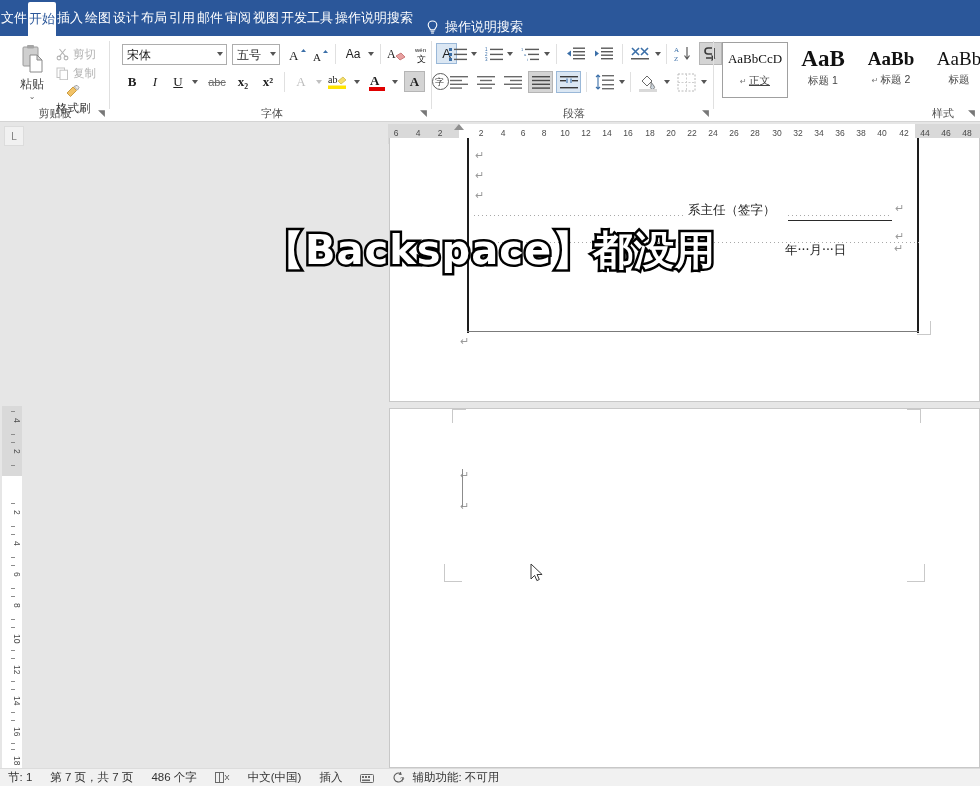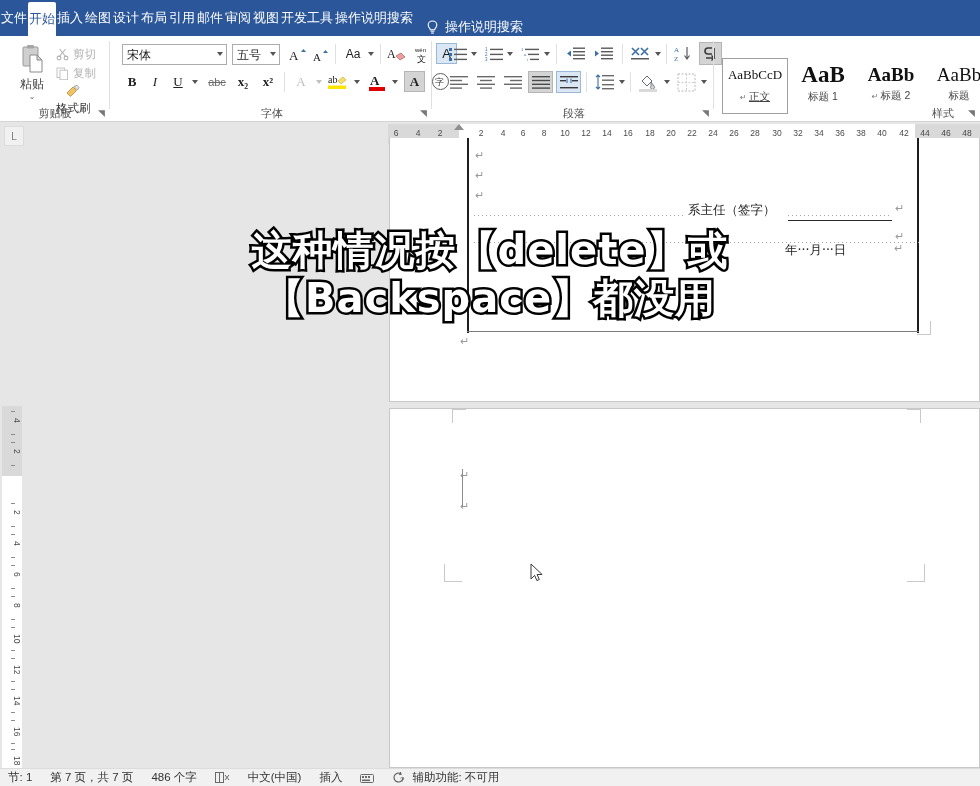--- a/index.html
+++ b/index.html
@@ -101,21 +101,21 @@
   .toggled { background: #d4d4d4; border: 1px solid #b5b5b5; }
 
   
   #g-para { left: 434px; width: 280px; }
 
   
   #g-styles { left: 716px; width: 264px; }
   .style-card {
     position: absolute; top: 6px; width: 66px; height: 56px;
     background: #fff; border: 1px solid transparent;
-    text-align: center; cursor: default; overflow: hidden; margin-top: 16px;
+    text-align: center; cursor: default; overflow: hidden;
   }
   .style-card.sel { border: 1px solid #a0a0a0; background:#fff; box-shadow: inset 0 0 0 1px #fff; }
   .style-prev { font-family: "Liberation Serif", "DejaVu Serif", serif; color: #111; line-height: 1; padding-top: 9px; white-space: nowrap; }
   .style-nm { font-size: 10.5px; color: #444; margin-top: 9px; white-space: nowrap; }
   .pilcrow-sm { font-size: 8px; color: #777; }
 
   
   .workspace {
     position: absolute; left: 0; top: 122px; width: 980px; height: 646px;
     background: #e6e6e6;
@@ -674,21 +674,20 @@
     </div>
 
     <div class="cursor">
       <svg width="14" height="20" viewBox="0 0 14 20">
         <path d="M1 1l0 15 3.6-3.6 2.3 5.2 2.4-1.1-2.2-5h5z" fill="#ffffff" stroke="#3a3a3a" stroke-width="1"></path>
       </svg>
     </div>
   </div>
 
   <div class="caption">
-    <span class="ln">这种情况按【delete】或</span>
     <span class="ln">【Backspace】都没用</span>
   </div>
 
   <div class="statusbar">
     <div class="sb-item">节: 1</div>
     <div class="sb-item">第 7 页，共 7 页</div>
     <div class="sb-item">486 个字</div>
     <div class="sb-item">
       <svg width="15" height="12" viewBox="0 0 15 12">
         <rect x="0.5" y="0.5" width="8" height="10" fill="none" stroke="#6a6a6a" stroke-width="1"></rect>

